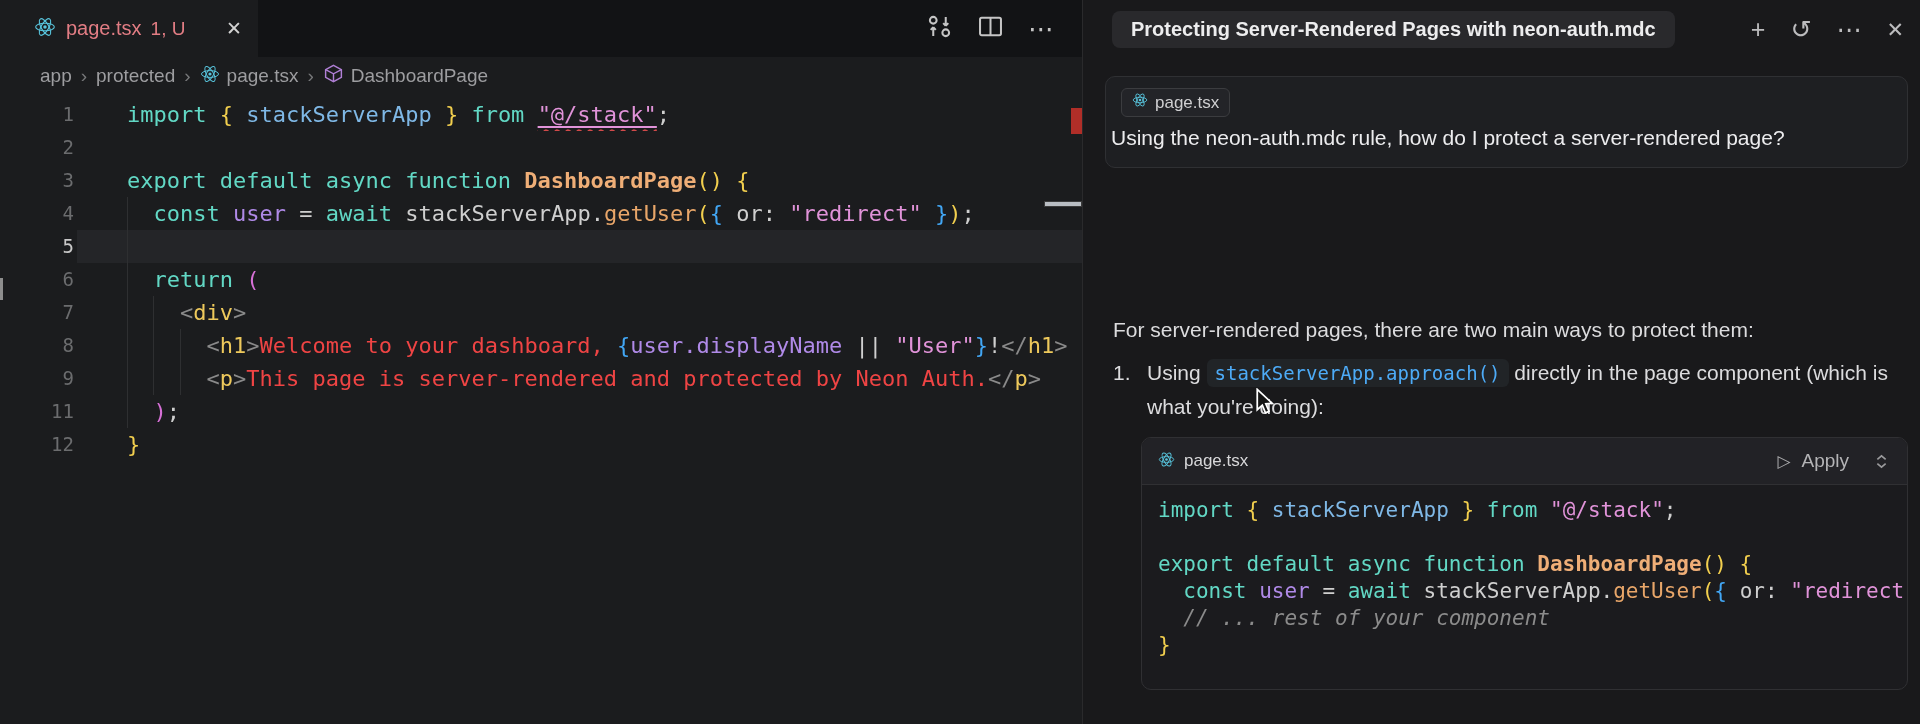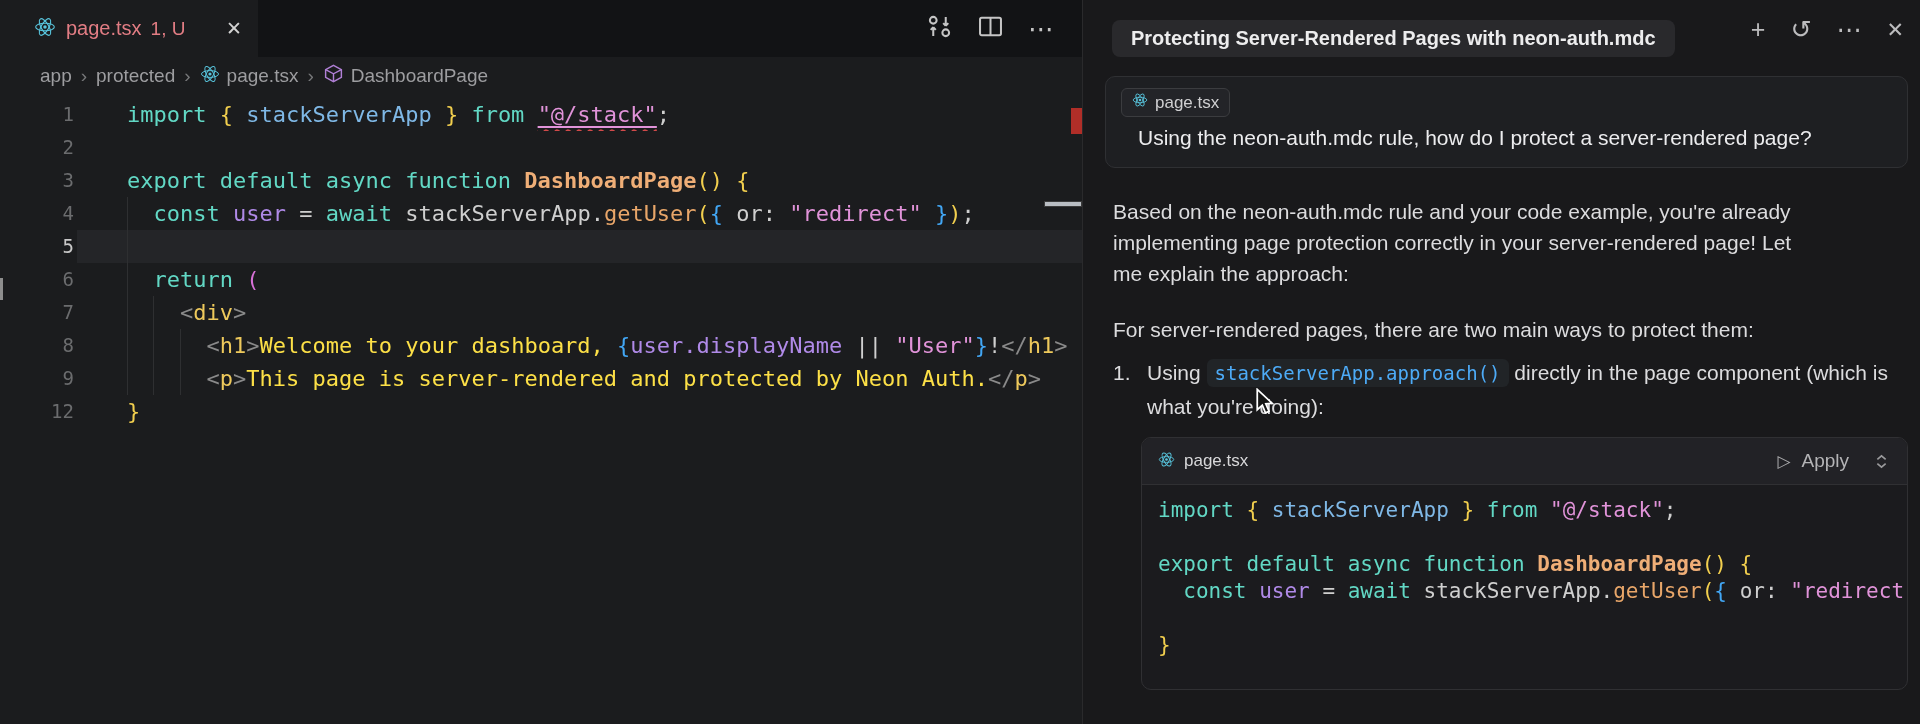--- a/index.html
+++ b/index.html
@@ -37,40 +37,40 @@
   .m{color:#d670d6}
   .fn{color:#e8a669}
   .fnb{color:#efae77;font-weight:bold}
   .pv{color:#b08ae8}
   .str{color:#e193d9}
   .sq{text-decoration:underline wavy #d14949;text-underline-offset:7px;}
   .strq{color:#e193d9;text-decoration:underline;text-underline-offset:4px;}
   .pun{color:#cfcfcf}
   .tb{color:#8a8a8a}
   .tg{color:#eec95c}
-  .jx{color:#fde047}
+  .jx{color:#ef4444}
   .cm{color:#8b8b8b;font-style:italic}
 
   .ovr-error{position:absolute;right:0;top:108px;width:11px;height:26px;background:#b02e28;}
   .ovr-cursor{position:absolute;left:1044px;top:201px;width:38px;height:6px;background:#b9bdc3;border:1px solid #3a3a3a;box-sizing:border-box;}
   .left-notch{position:absolute;left:0;top:278px;width:3px;height:22px;background:#8d8d8d;}
 
   
   .chat{position:absolute;left:1082px;top:0;width:838px;height:724px;background:#19191b;border-left:1px solid #2a2a2c;box-sizing:border-box;}
   .chat-header{position:relative;height:58px;}
-  .title-pill{position:absolute;left:29px;top:20px;height:37px;line-height:37px;background:#29292c;border-radius:8px;padding:0 19px;
+  .title-pill{position:absolute;left:29px;top:11px;height:37px;line-height:37px;background:#29292c;border-radius:8px;padding:0 19px;
               color:#ededee;font-size:20px;font-weight:600;white-space:nowrap;}
   .header-icons{position:absolute;right:16px;top:0;height:58px;display:flex;align-items:center;gap:25px;color:#bcbcbe;}
   .hi{font-size:25px;line-height:25px;}
   .hi-close{font-size:21px;}
 
   .user-card{position:absolute;left:22px;top:76px;width:803px;height:92px;background:#1e1f22;border:1px solid #2f3033;border-radius:10px;box-sizing:border-box;}
   .ctx-chip{display:inline-flex;align-items:center;gap:7px;margin:11px 0 0 15px;padding:3px 10px;background:#232428;
             border:1px solid #3b3c3f;border-radius:6px;color:#cfcfd1;font-size:17px;}
-  .user-text{margin:9px 0 0 32px;color:#ececee;font-size:21px;}
+  .user-text{margin:9px 0 0 5px;color:#ececee;font-size:21px;}
 
   .prose{color:#dcdcde;font-size:21px;line-height:31px;}
   .p1{position:absolute;left:30px;top:196px;max-width:695px;}
   .p2{position:absolute;left:30px;top:314px;white-space:nowrap;}
   .list1{position:absolute;left:30px;top:356px;display:flex;line-height:33px;}
   .li-num{width:34px;flex:none;}
   .li-body{max-width:742px;}
   .inline-code{font-family:"DejaVu Sans Mono","Liberation Mono",monospace;font-size:19px;color:#4dabf7;background:#212427;
                padding:3px 8px;border-radius:6px;}
 
@@ -189,20 +189,24 @@
       </div>
       <div class="code-line">
         <span class="gutter">8</span>
         <span class="lc"><span class="guide" style="left: 50px;"></span><span class="guide" style="left: 76.48px;"></span><span class="guide" style="left: 102.96px;"></span><span class="pun">      </span><span class="tb">&lt;</span><span class="tg">h1</span><span class="tb">&gt;</span><span class="jx">Welcome to your dashboard, </span><span class="b">{</span><span class="pv">user.displayName</span><span class="pun"> || </span><span class="str">"User"</span><span class="b">}</span><span class="pun">!</span><span class="tb">&lt;/</span><span class="tg">h1</span><span class="tb">&gt;</span></span>
       </div>
       <div class="code-line">
         <span class="gutter">9</span>
         <span class="lc"><span class="guide" style="left: 50px;"></span><span class="guide" style="left: 76.48px;"></span><span class="guide" style="left: 102.96px;"></span><span class="pun">      </span><span class="tb">&lt;</span><span class="tg">p</span><span class="tb">&gt;</span><span class="jx">This page is server-rendered and protected by Neon Auth.</span><span class="tb">&lt;/</span><span class="tg">p</span><span class="tb">&gt;</span></span>
       </div>
       <div class="code-line">
+        <span class="gutter">11</span>
+        <span class="lc"><span class="guide" style="left: 50px;"></span><span class="pun">  </span><span class="m">)</span><span class="pun">;</span></span>
+      </div>
+      <div class="code-line">
         <span class="gutter">12</span>
         <span class="lc"><span class="y">}</span></span>
       </div>
     </div>
 
   <div class="ovr-error"></div>
   <div class="ovr-cursor"></div>
   <div class="left-notch"></div>
 </div>
 
@@ -228,21 +232,20 @@
           <ellipse cx="10" cy="10" rx="8.5" ry="3.4" transform="rotate(120 10 10)"></ellipse>
             </g>
           <circle cx="10" cy="10" r="1.6" fill="#58c4dc"></circle>
           </svg>
       </span>
       <span>page.tsx</span>
     </div>
     <div class="user-text">Using the neon-auth.mdc rule, how do I protect a server-rendered page?</div>
   </div>
 
-  <div class="prose p1">Based on the neon-auth.mdc rule and your code example, you're already implementing page protection correctly in your server-rendered page! Let me explain the approach:</div>
   <div class="prose p2">For server-rendered pages, there are two main ways to protect them:</div>
 
   <div class="prose list1">
     <span class="li-num">1.</span>
     <span class="li-body"><span>Using </span><span class="inline-code">stackServerApp.approach()</span><span> directly in the page component (which is what you're doing):</span></span>
   </div>
 
   <div class="code-card">
     <div class="cc-header">
       <span>
@@ -264,21 +267,21 @@
           <path d="M4.5 6.2 L8 3.2 L11.5 6.2"></path>
             <path d="M4.5 9.8 L8 12.8 L11.5 9.8"></path>
           </svg>
       </span>
     </div>
     <div class="cc-body" id="chat-code">
         <div class="cc-line"><span class="kw">import </span><span class="y">{</span><span class="var"> stackServerApp </span><span class="y">}</span><span class="kw"> from </span><span class="str">"@/stack"</span><span class="pun">;</span></div>
         <div class="cc-line"></div>
         <div class="cc-line"><span class="kw">export default async function </span><span class="fnb">DashboardPage</span><span class="y">() {</span></div>
         <div class="cc-line"><span class="pun">  </span><span class="kw">const </span><span class="pv">user</span><span class="pun"> = </span><span class="kw">await </span><span class="pun">stackServerApp.</span><span class="fn">getUser</span><span class="y">(</span><span class="b">{</span><span class="pun"> or: </span><span class="str">"redirect"</span></div>
-        <div class="cc-line"><span class="pun">  </span></div>
+        <div class="cc-line"><span class="pun">  </span><span class="cm">// ... rest of your component</span></div>
         <div class="cc-line"><span class="y">}</span></div>
       </div>
   </div>
 
   <div class="mouse-cursor">
     <svg width="24" height="28" viewBox="0 0 12 16">
       <path d="M1 0.8 L1 12.4 L3.9 9.8 L5.7 14.2 L7.7 13.3 L5.9 9 L9.6 8.8 Z" fill="#141414" stroke="#ffffff" stroke-width="1"></path>
     </svg>
   </div>
 </div>

